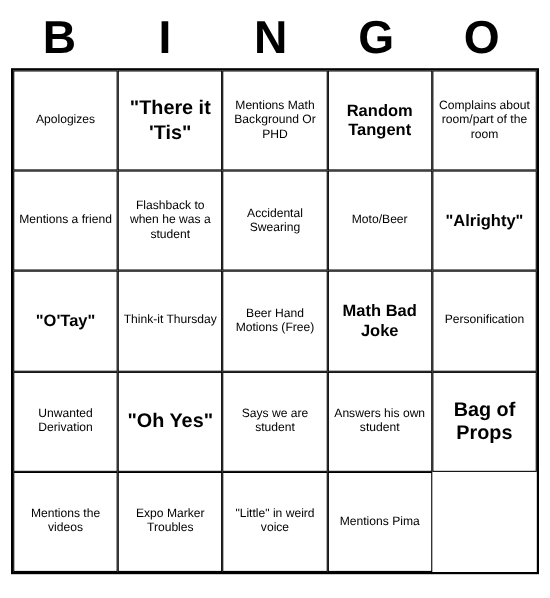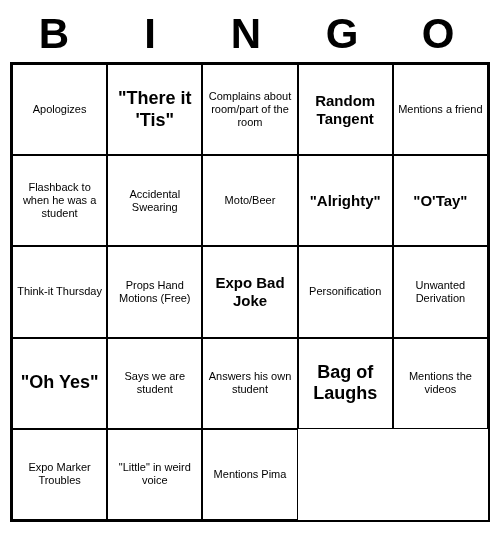--- a/index.html
+++ b/index.html
@@ -76,34 +76,35 @@
   <span>B</span>
   <span>I</span>
   <span>N</span>
   <span>G</span>
   <span>O</span>
 </div>
 
 <div class="bingo-grid" id="bingo-grid">
 <div class="bingo-cell">Apologizes</div>
     <div class="bingo-cell large-text">"There it 'Tis"</div>
+    <div class="bingo-cell">Mentions Math Background Or PHD</div>
+    <div class="bingo-cell medium-large">Random Tangent</div>
     <div class="bingo-cell">Complains about room/part of the room</div>
-    <div class="bingo-cell medium-large">Random Tangent</div>
     <div class="bingo-cell">Mentions a friend</div>
     <div class="bingo-cell">Flashback to when he was a student</div>
     <div class="bingo-cell">Accidental Swearing</div>
     <div class="bingo-cell">Moto/Beer</div>
     <div class="bingo-cell medium-large">"Alrighty"</div>
     <div class="bingo-cell medium-large">"O'Tay"</div>
     <div class="bingo-cell">Think-it Thursday</div>
-    <div class="bingo-cell">Props Hand Motions (Free)</div>
-    <div class="bingo-cell medium-large">Expo Bad Joke</div>
+    <div class="bingo-cell">Beer Hand Motions (Free)</div>
+    <div class="bingo-cell medium-large">Math Bad Joke</div>
     <div class="bingo-cell">Personification</div>
     <div class="bingo-cell">Unwanted Derivation</div>
     <div class="bingo-cell large-text">"Oh Yes"</div>
     <div class="bingo-cell">Says we are student</div>
     <div class="bingo-cell">Answers his own student</div>
-    <div class="bingo-cell large-text">Bag of Laughs</div>
+    <div class="bingo-cell large-text">Bag of Props</div>
     <div class="bingo-cell">Mentions the videos</div>
     <div class="bingo-cell">Expo Marker Troubles</div>
     <div class="bingo-cell">"Little" in weird voice</div>
     <div class="bingo-cell">Mentions Pima</div>
   </div>
 
 </body></html>

